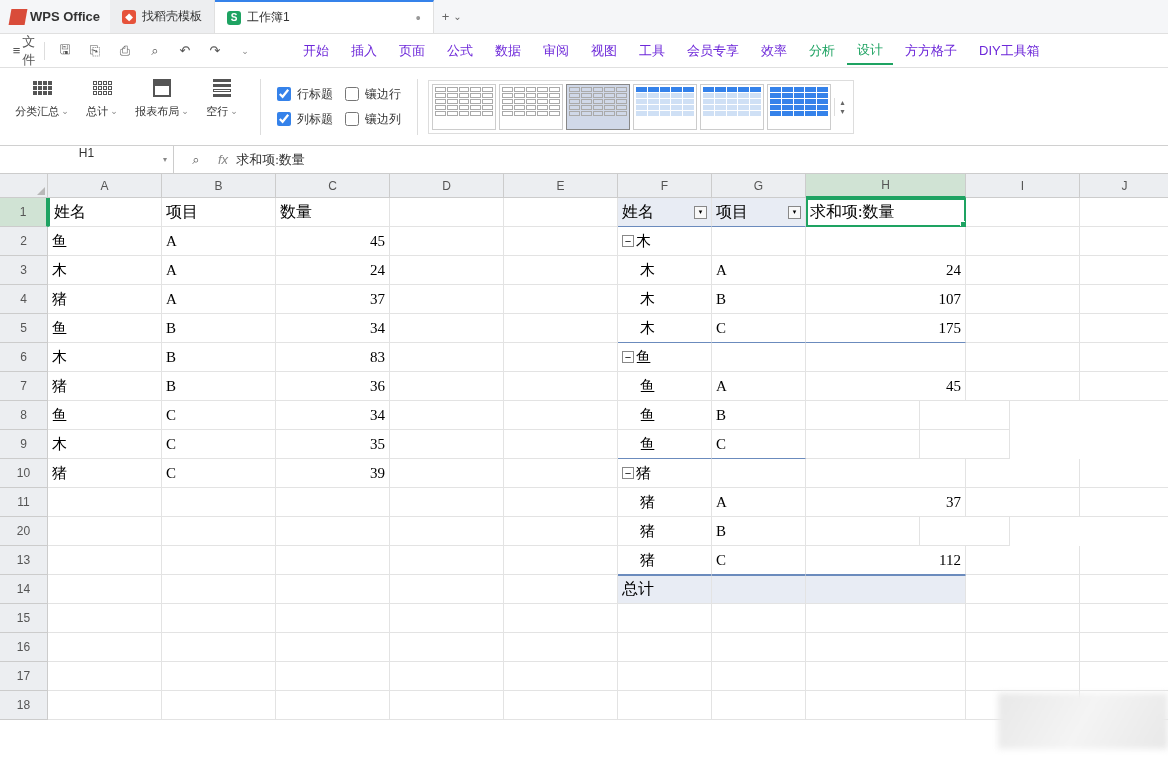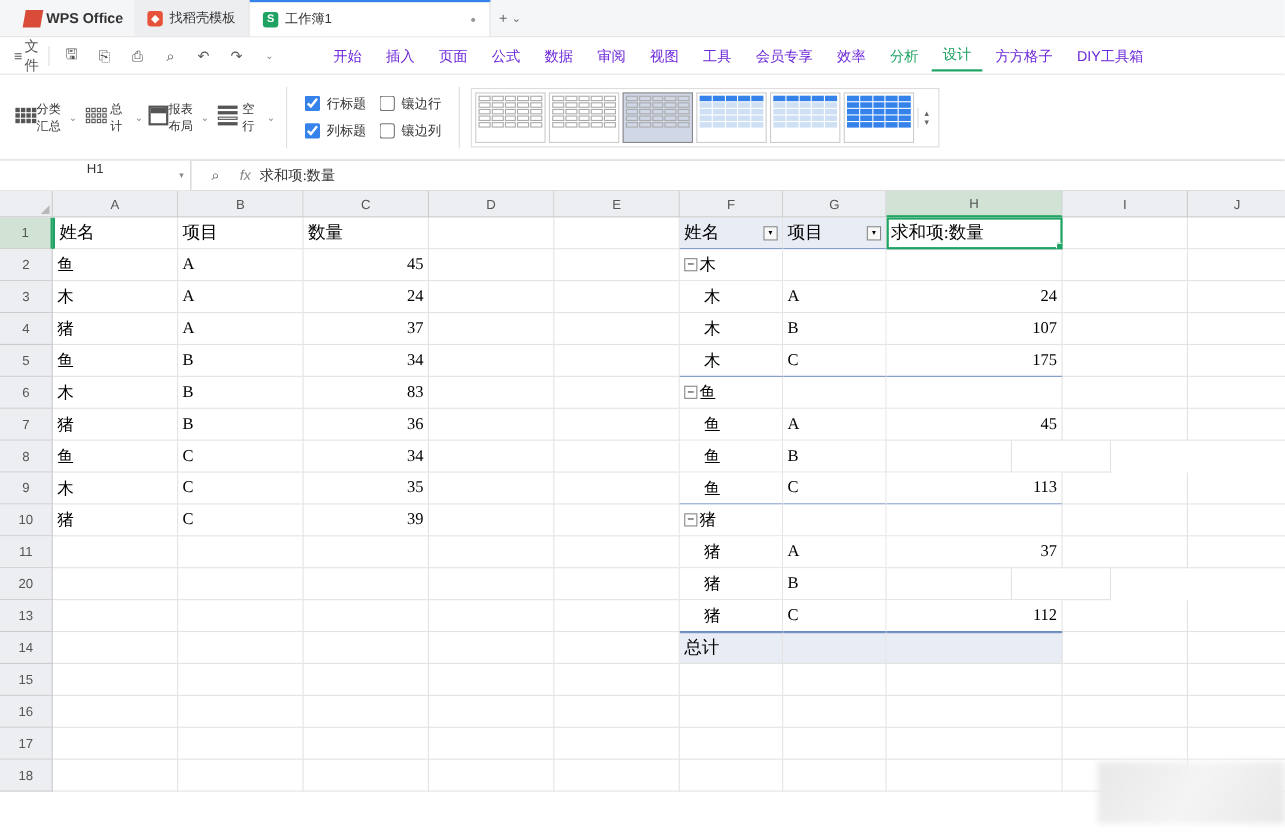--- a/index.html
+++ b/index.html
@@ -1,18 +1,18 @@
 <!DOCTYPE html>
 <html><head>
 <meta charset="utf-8">
 <style>
 * { box-sizing: border-box; margin: 0; padding: 0; font-family: "Microsoft YaHei", sans-serif; }
 body { background: #fff; font-size: 13px; color: #333; overflow: hidden; width: 1168px; height: 759px; }
 .titlebar { height: 34px; display: flex; align-items: center; background: #f5f6f8; border-bottom: 1px solid #e0e0e0; }
-.logo { display: flex; align-items: center; padding: 0 10px; font-weight: bold; color: #333; font-size: 13px; gap: 4px; margin-left: 12px; }
+.logo { display: flex; align-items: center; padding: 0 10px; font-weight: bold; color: #333; font-size: 13px; gap: 4px; }
 .logo-icon { width: 16px; height: 16px; background: #d94c3a; transform: skewX(-10deg); }
 .tabs { display: flex; height: 100%; }
 .tab { display: flex; align-items: center; padding: 0 12px; border-right: 1px solid #e0e0e0; background: #edeef0; font-size: 12px; gap: 6px; position: relative; }
 .tab.active { background: #fff; border-top: 2px solid #3582ea; }
 .tab-icon { width: 14px; height: 14px; display: inline-flex; align-items: center; justify-content: center; color: #fff; font-size: 10px; border-radius: 3px; }
 .tab-icon.t1 { background: #e6523a; }
 .tab-icon.t2 { background: #1ea362; font-weight: bold; }
 .tab-close { color: #999; margin-left: 4px; font-size: 14px; }
 .tab-add { padding: 0 8px; display: flex; align-items: center; color: #666; gap: 4px; }
 .tab-add .dd { font-size: 10px; }
@@ -21,21 +21,21 @@
 .menu-icon { width: 20px; height: 20px; display: flex; align-items: center; justify-content: center; color: #555; margin: 0 4px; }
 .menu-sep { width: 1px; height: 18px; background: #ddd; margin: 0 4px; }
 .menu-item { padding: 4px 10px; font-size: 13px; color: #6d28d9; cursor: pointer; }
 .menu-item.green { color: #1ea362; }
 .menu-item.design { color: #1ea362; border-bottom: 2px solid #1ea362; }
 .file-btn { display: flex; align-items: center; gap: 2px; }
 .dd-caret { font-size: 9px; color: #888; }
 
 .ribbon { height: 78px; display: flex; align-items: center; background: #fff; border-bottom: 1px solid #d0d0d0; padding: 0 14px; gap: 0; }
 .ribbon-group { display: flex; gap: 4px; }
-.rbtn { display: flex; flex-direction: row; align-items: center; width: 56px; height: 62px; font-size: 11px; color: #333; }
+.rbtn { display: flex; flex-direction: column; align-items: center; width: 56px; height: 62px; font-size: 11px; color: #333; }
 .rbtn-icon { width: 28px; height: 24px; display: flex; align-items: center; justify-content: center; color: #444; margin-bottom: 4px; }
 .rbtn-label { display: flex; align-items: center; gap: 2px; }
 .grid-icon { display: grid; grid-template-columns: repeat(4,4px); grid-template-rows: repeat(3,4px); gap: 1px; }
 .grid-icon div { background: #555; }
 .grid-icon.outline div { background: none; border: 1px solid #555; }
 .box-icon { width: 18px; height: 18px; border: 2px solid #555; display: flex; flex-direction: column; }
 .box-icon::before { content: ""; height: 5px; background: #555; }
 .lines-icon { width: 18px; display: flex; flex-direction: column; gap: 2px; }
 .lines-icon div { height: 3px; background: #555; }
 .rsep { width: 1px; height: 56px; background: #ddd; margin: 0 10px; }
@@ -603,21 +603,20 @@
         <div class="cell" style="width: 90px;"></div>
       </div>
       <div class="row">
         <div class="cell" style="width: 114px;">木</div>
         <div class="cell" style="width: 114px;">C</div>
         <div class="cell r" style="width: 114px;">35</div>
         <div class="cell" style="width: 114px;"></div>
         <div class="cell" style="width: 114px;"></div>
         <div class="cell pvt-body pvt-group" style="width: 94px; padding-left: 22px;">鱼</div>
         <div class="cell pvt-body pvt-group" style="width: 94px;">C</div>
-        <div class="cell pvt-body pvt-group r" style="width: 160px;">113</div>
         <div class="cell" style="width: 114px;"></div>
         <div class="cell" style="width: 90px;"></div>
       </div>
       <div class="row">
         <div class="cell" style="width: 114px;">猪</div>
         <div class="cell" style="width: 114px;">C</div>
         <div class="cell r" style="width: 114px;">39</div>
         <div class="cell" style="width: 114px;"></div>
         <div class="cell" style="width: 114px;"></div>
         <div class="cell pvt-body" style="width: 94px;"><span class="collapse">−</span>猪</div>

